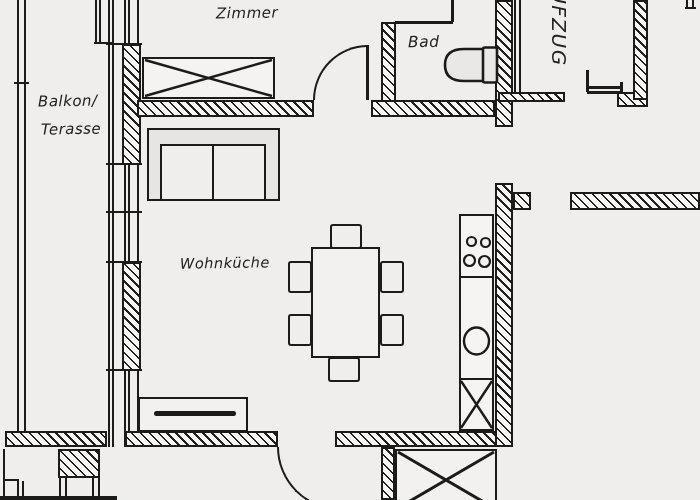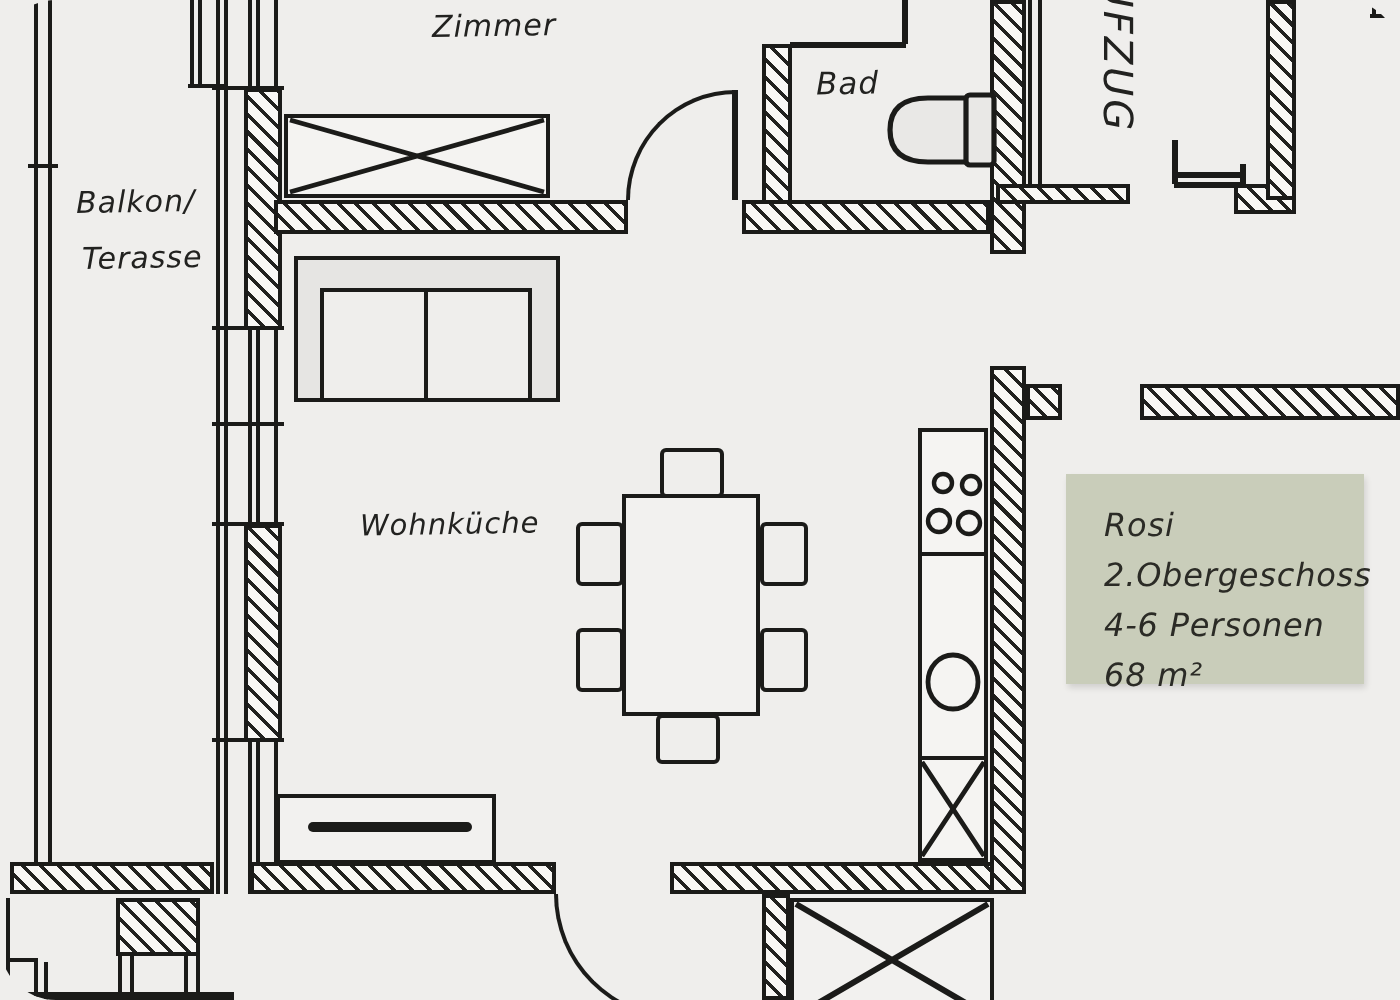--- a/index.html
+++ b/index.html
@@ -1,17 +1,17 @@
 <!DOCTYPE html>
 <html><head>
 <meta charset="utf-8">
 <style>
   html,body{margin:0;padding:0;background:#efeeec;}
   #canvas{position:relative;width:700px;height:500px;background:#efeeec;overflow:hidden;
-          font-family:"DejaVu Sans",sans-serif;border-radius:28px;}
+          font-family:"DejaVu Sans",sans-serif;}
   .abs{position:absolute;box-sizing:border-box;}
   .hatch{background-color:#f8f7f5;
          background-image:repeating-linear-gradient(45deg,rgba(0,0,0,0) 0 4.5px,#21211f 4.5px 6.3px);
          border:2px solid #1b1b19;}
   .line{background:#1b1b19;}
   .furn{border:2.4px solid #1b1b19;background:#f2f1ef;}
   .chair{border:2px solid #1b1b19;background:#efeeec;border-radius:3px;}
   .arc-tl{border:0 solid #1b1b19;border-left-width:2.2px;border-top-width:2.2px;
           border-top-left-radius:100% 100%;}
   .arc-bl{border:0 solid #1b1b19;border-left-width:2.2px;border-bottom-width:2.2px;
@@ -128,20 +128,14 @@
     </g>
   </svg>
 
   <div class="label" style="left:216px;top:4px;font-size:15px">Zimmer</div>
   <div class="label" style="left:408px;top:33px;font-size:15.5px">Bad</div>
   <div class="label" style="left:38px;top:92px;font-size:15px">Balkon/</div>
   <div class="label" style="left:41px;top:120px;font-size:15px">Terasse</div>
   <div class="label" style="left:180px;top:255px;font-size:14.5px">Wohnküche</div>
   <div class="label vtext" style="left:547px;top:-26px;font-size:20px;letter-spacing:1.5px;transform:none">AUFZUG</div>
 
-  <div id="infobox" class="abs" style="left:533px;top:237px;width:149px;height:105px;padding:13px 0 0 19px">
-    <div class="il">Rosi</div>
-    <div class="il">2.Obergeschoss</div>
-    <div class="il">4-6 Personen</div>
-    <div class="il">68 m²</div>
-  </div>
 
 </div>
 
 </body></html>

